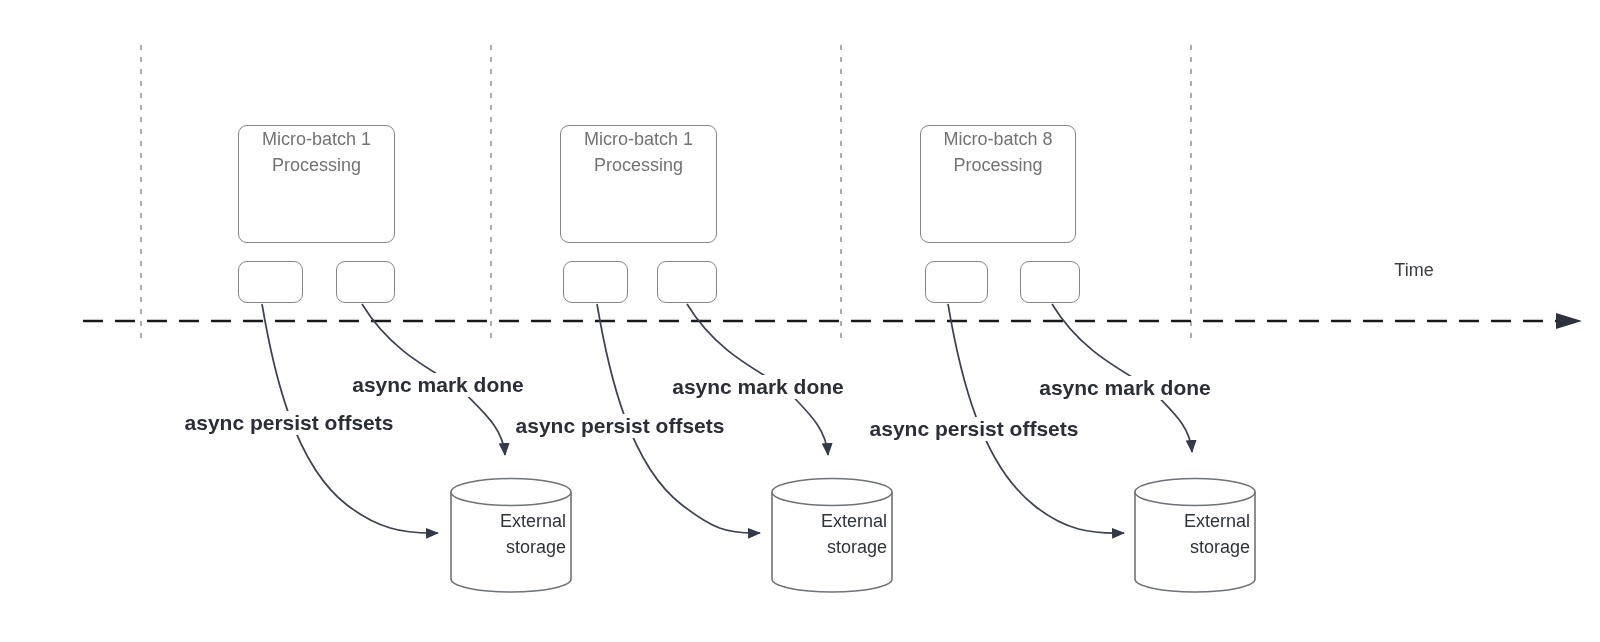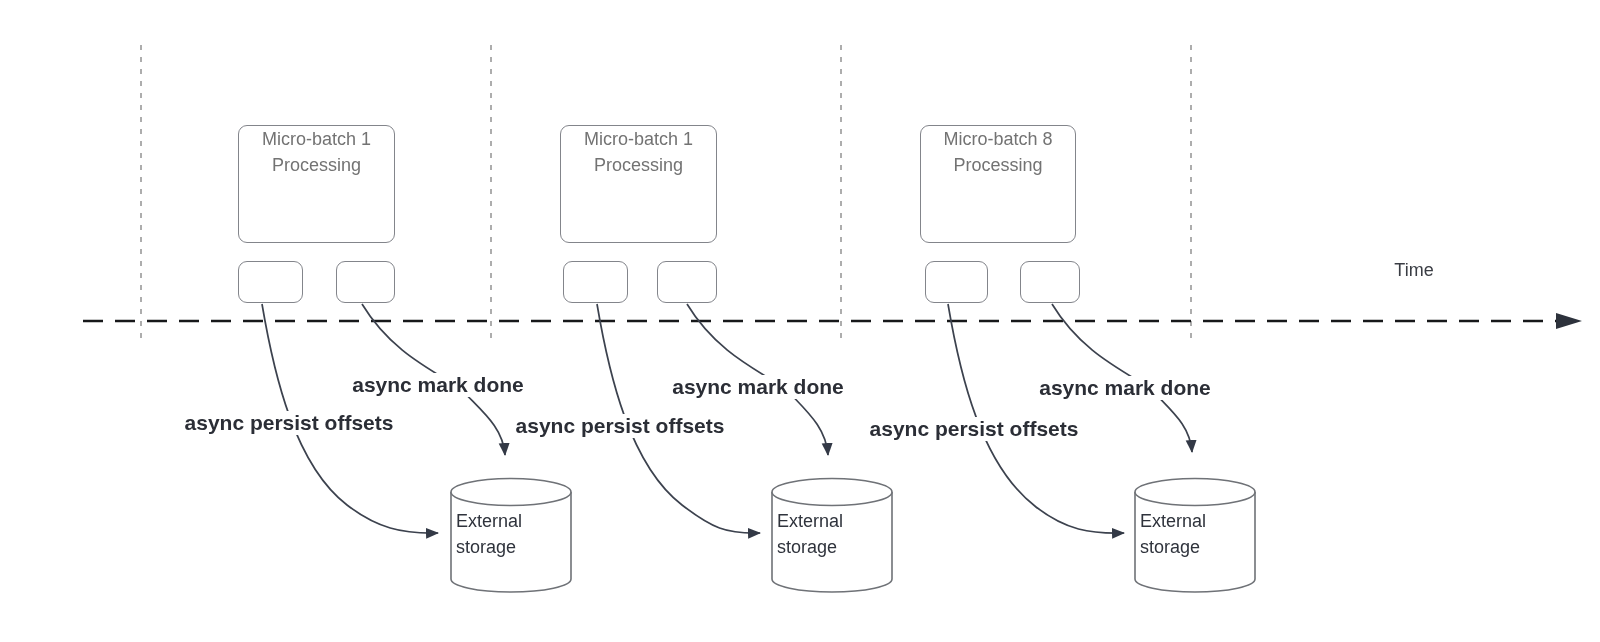--- a/index.html
+++ b/index.html
@@ -11,21 +11,21 @@
   .shape-box{
     position:absolute;background:#ffffff;border:1px solid #83858b;border-radius:9px;
     display:flex;align-items:flex-start;justify-content:center;text-align:center;
     font-size:18px;line-height:1.45;color:#737373;white-space:pre-line;box-sizing:border-box;
   }
   .chip{
     position:absolute;background:#ffffff;border:1px solid #83858b;border-radius:9px;
     box-sizing:border-box;
   }
   .cyl-text{
-    position:absolute;width:110px;text-align:left;font-size:18px;line-height:1.45;
+    position:absolute;width:110px;text-align:right;font-size:18px;line-height:1.45;
     color:#2f333c;
   }
   .conn-label{
     position:absolute;transform:translateX(-50%);font-size:21px;font-weight:700;
     color:#2b2e36;background:#ffffff;padding:0 3px;white-space:nowrap;
   }
   .time-label{
     position:absolute;transform:translateX(-50%);font-size:18px;color:#3a3d44;white-space:nowrap;
   }
 </style>

